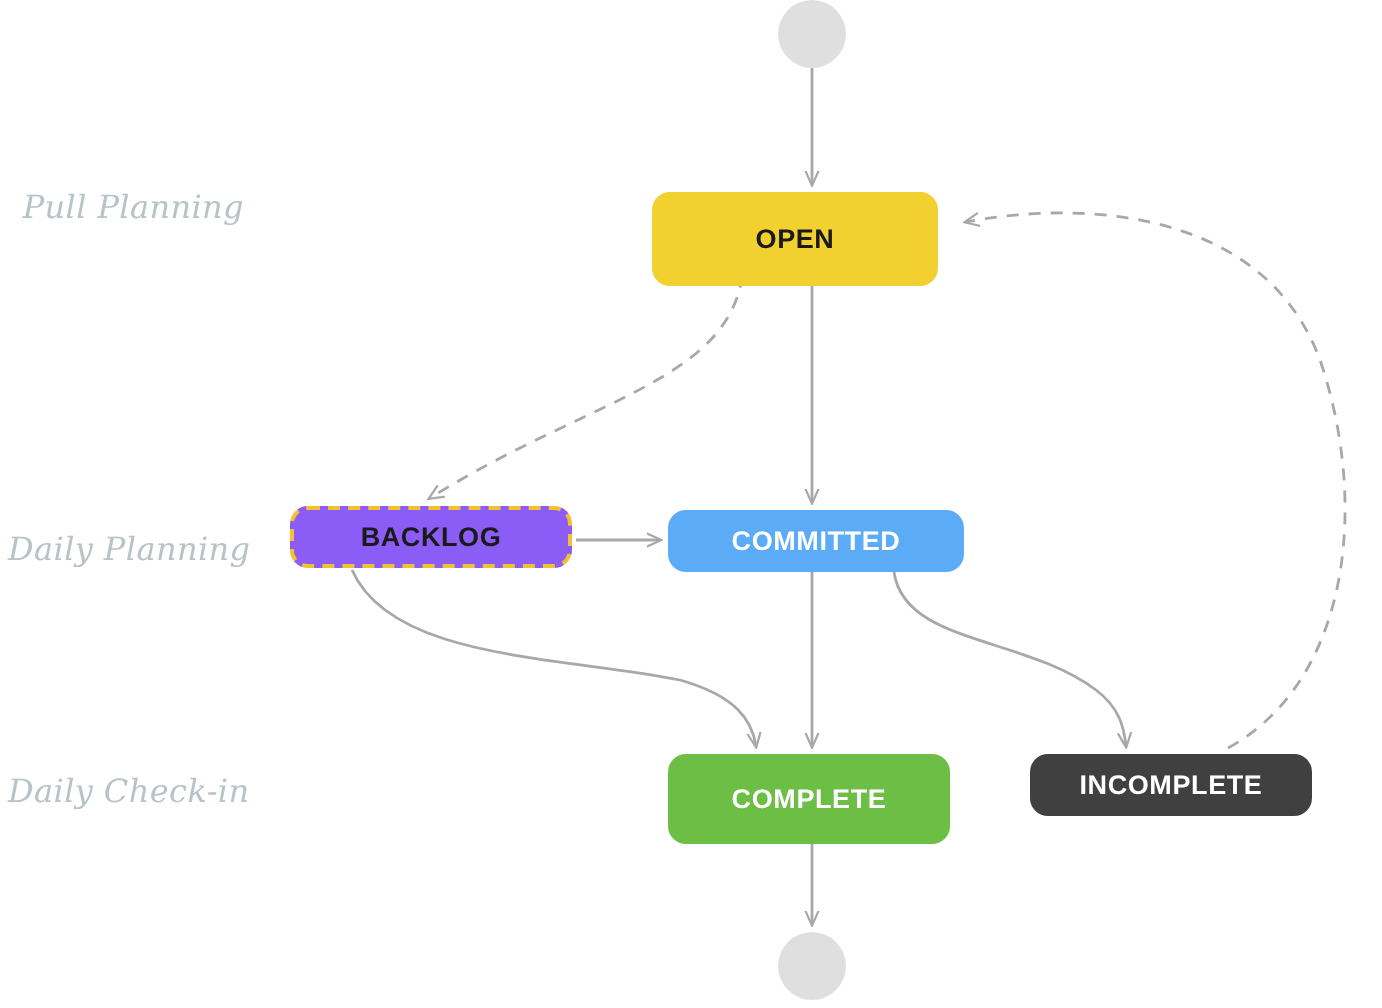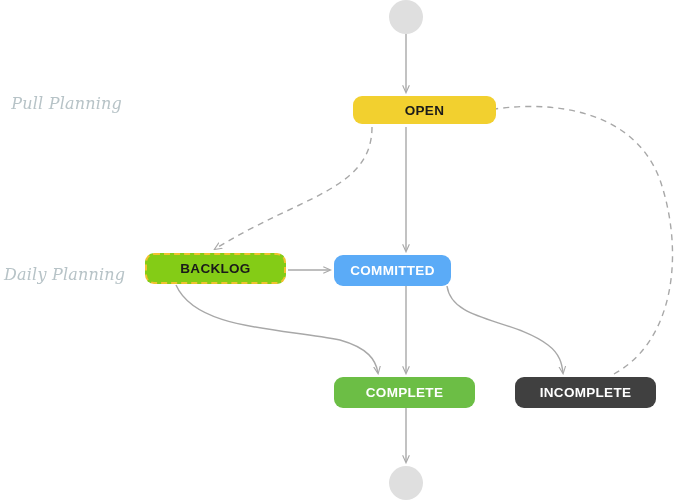--- a/index.html
+++ b/index.html
@@ -42,21 +42,21 @@
     font-weight: bold;
     letter-spacing: 0.3px;
     box-sizing: border-box;
     white-space: nowrap;
   }
   .node-open {
     background: #f2d02f;
     color: #1a1a1a;
   }
   .node-backlog {
-    background: #84cc16;
+    background: #8b5cf6;
     color: #1a1a1a;
     border: 2px dashed #f2c12f;
   }
   .node-committed {
     background: #5babf7;
     color: #ffffff;
   }
   .node-complete {
     background: #6cbe45;
     color: #ffffff;
@@ -93,28 +93,29 @@
         <path d="M 614 374 C 676 340 684 250 660 180 C 632 104 540 100 483 111" stroke-dasharray="6 5"></path>
         <path d="M 406 408 L 406 462"></path>
       </g>
   </svg>
 
   <div class="swimlane-label" style="left:4px; top:94px; width:118px;">Pull Planning</div>
 
 
   <div class="swimlane-label" style="left:4px; top:265px; width:118px;">Daily Planning</div>
 
+  <div class="swimlane-label" style="left:4px; top:386px; width:118px;">Daily Check-in</div>
 
   <div class="terminal" style="left:389px; top:0px; width:34px; height:34px;"></div>
 
   <div class="terminal" style="left:389px; top:466px; width:34px; height:34px;"></div>
 
-  <div class="node node-open" style="left:353px; top:96px; width:143px; height:28px;">OPEN</div>
+  <div class="node node-open" style="left:326px; top:96px; width:143px; height:47px;">OPEN</div>
 
   <div class="node node-backlog" style="left:145px; top:253px; width:141px; height:31px;">BACKLOG</div>
 
-  <div class="node node-committed" style="left:334px; top:255px; width:117px; height:31px;">COMMITTED</div>
+  <div class="node node-committed" style="left:334px; top:255px; width:148px; height:31px;">COMMITTED</div>
 
-  <div class="node node-complete" style="left:334px; top:377px; width:141px; height:31px;">COMPLETE</div>
+  <div class="node node-complete" style="left:334px; top:377px; width:141px; height:45px;">COMPLETE</div>
 
   <div class="node node-incomplete" style="left:515px; top:377px; width:141px; height:31px;">INCOMPLETE</div>
 
 </div>
 
 </body></html>

